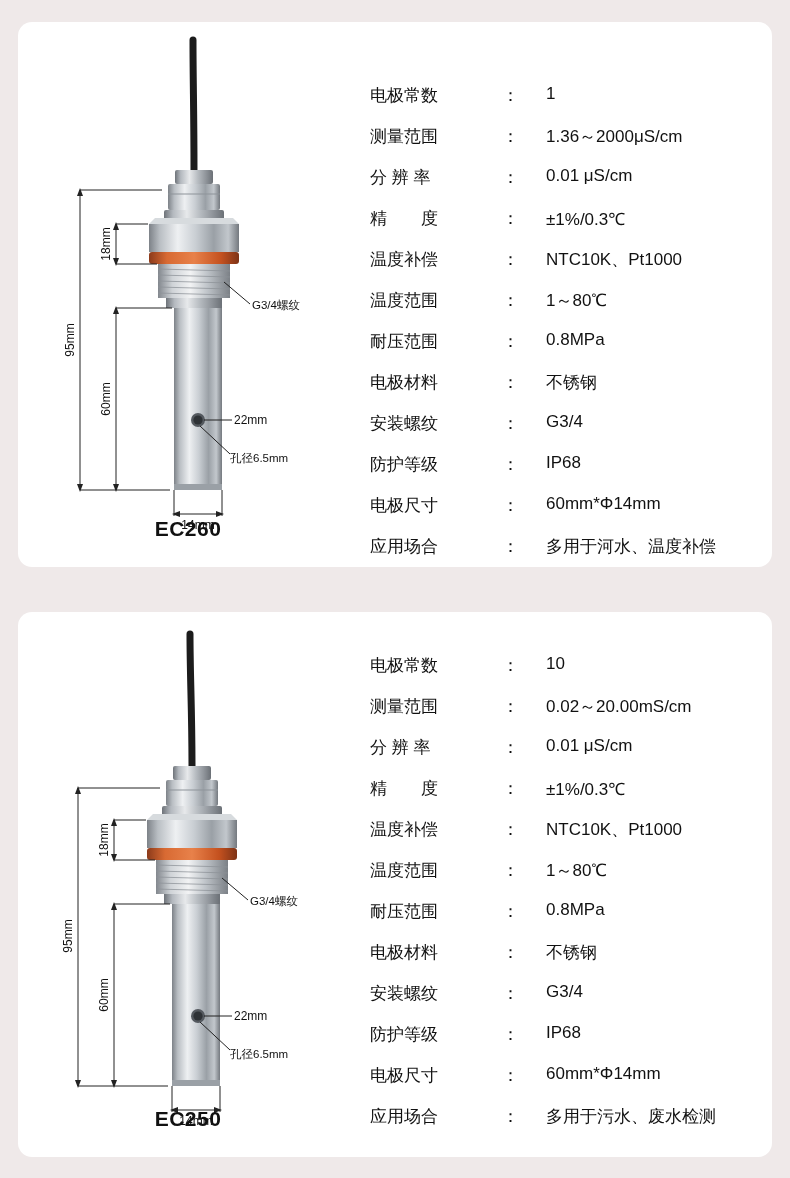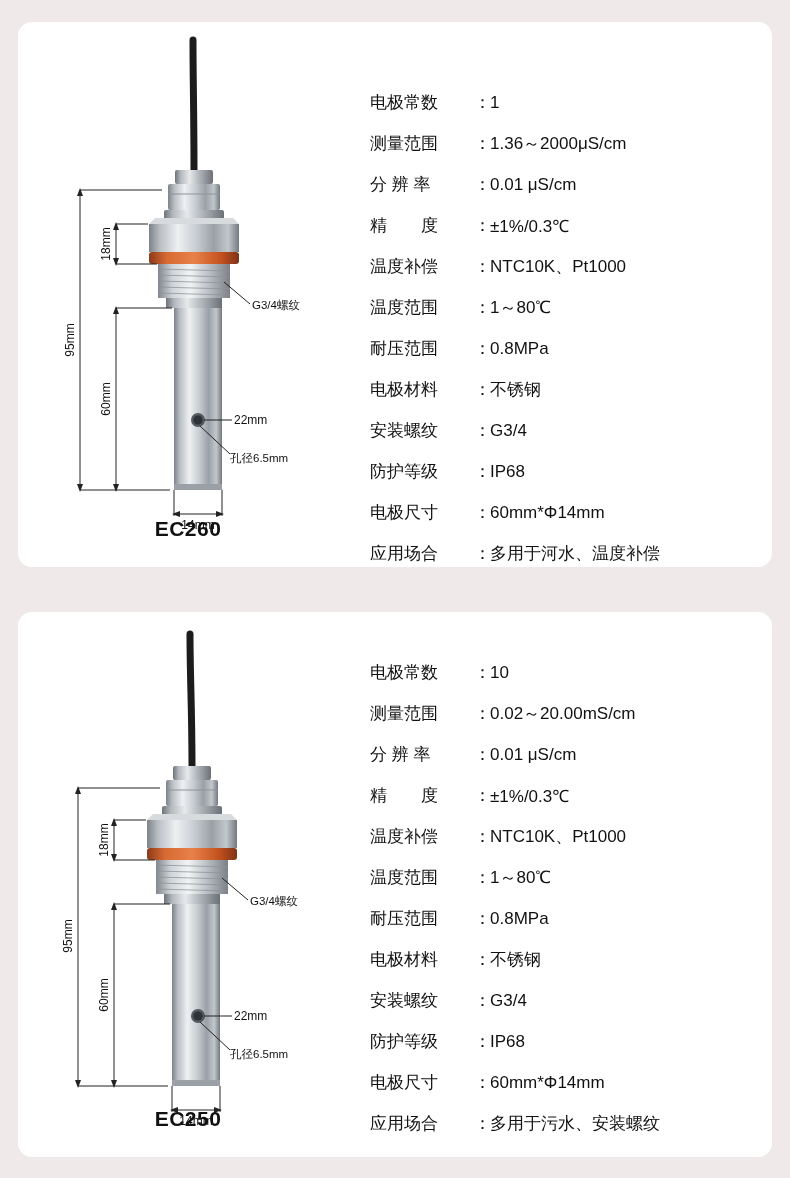--- a/index.html
+++ b/index.html
@@ -66,23 +66,24 @@
     position: absolute;
     left: 352px;
     width: 392px;
     top: 0;
   }
   #specs-ec260 { top: 62px; }
   #specs-ec250 { top: 42px; }
 
   .spec-row {
     display: flex;
-    align-items: center;
+    align-items: flex-start;
     margin-bottom: 4px;
     height: 37px;
+    gap: 28px;
   }
   .spec-key {
     width: 104px;
     flex: 0 0 104px;
     font-size: 17px;
     color: #111;
     letter-spacing: 0px;
     white-space: nowrap;
   }
   .spec-colon {
@@ -420,20 +421,20 @@
           <span class="spec-val">IP68</span>
         </div>
         <div class="spec-row">
           <span class="spec-key">电极尺寸</span>
           <span class="spec-colon">：</span>
           <span class="spec-val">60mm*Φ14mm</span>
         </div>
         <div class="spec-row">
           <span class="spec-key">应用场合</span>
           <span class="spec-colon">：</span>
-          <span class="spec-val">多用于污水、安装螺纹</span>
+          <span class="spec-val">多用于污水、废水检测</span>
         </div>
       </div>
 
     </div>
   </div>
 
 </div>
 
 </body></html>

